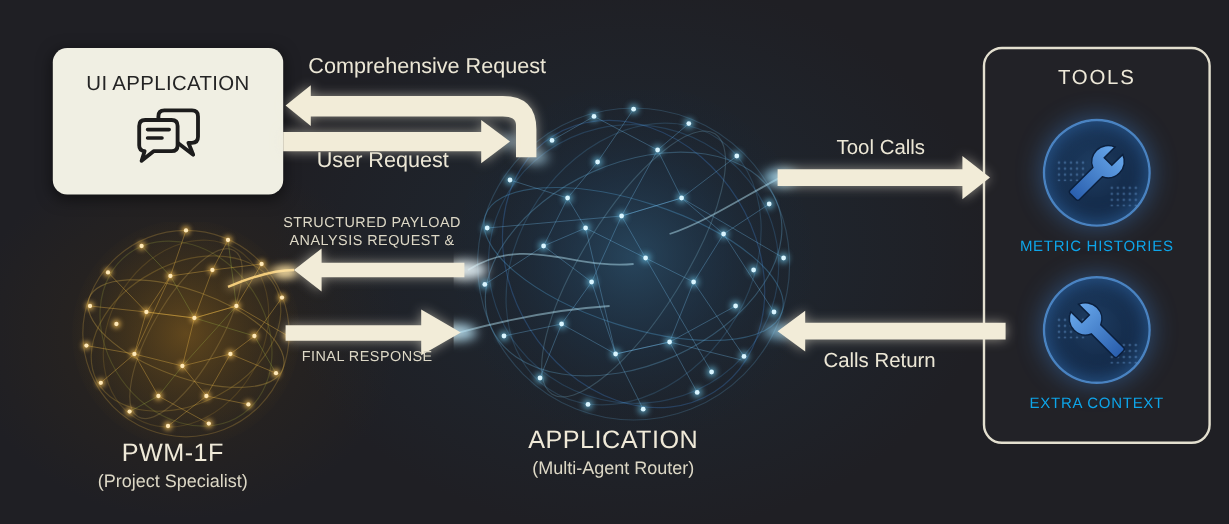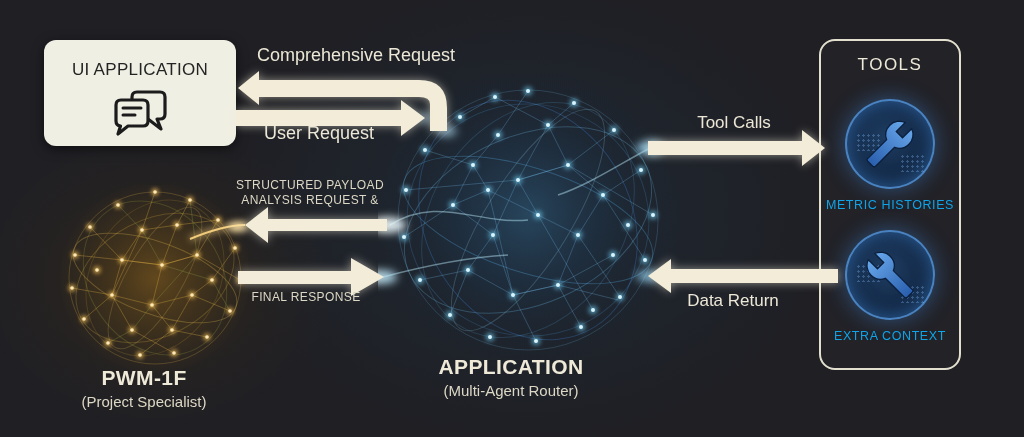--- a/index.html
+++ b/index.html
@@ -14,31 +14,31 @@
       radial-gradient(ellipse 430px 330px at 51.5% 49%, rgba(30,50,66,0.55), rgba(30,50,66,0) 70%),
       radial-gradient(ellipse 260px 220px at 15% 64%, rgba(74,52,14,0.32), rgba(74,52,14,0) 70%),
       #1f1f24;
     z-index:0;
   }
   .sphere{position:absolute;z-index:1;}
   #orch-sphere{left:378px;top:75px;}
   #pwm-sphere{left:52px;top:185px;}
 
   .ui-card{
-    position:absolute;left:44px;top:40px;width:192px;height:106px;
+    position:absolute;left:44px;top:40px;width:192px;height:122px;
     background:#f0efe3;border-radius:12px;z-index:2;
     box-shadow:0 3px 12px rgba(0,0,0,0.5);
     text-align:center;box-sizing:border-box;padding-top:20px;
   }
   .ui-card .title{font-size:17px;color:#242424;letter-spacing:.3px;}
   .ui-card .subtitle{font-size:13px;color:#3a3a3a;margin-top:2px;}
   .ui-card .icon-wrap{margin-top:8px;}
 
   .tools-panel{
-    position:absolute;left:819px;top:39px;width:142px;height:331px;
+    position:absolute;left:819px;top:39px;width:190px;height:331px;
     border:2px solid #e3dfcf;border-radius:16px;box-sizing:border-box;
     background:rgba(255,255,255,0.015);z-index:2;text-align:center;
   }
   .tools-panel .panel-title{
     margin-top:14px;font-size:17px;color:#eee9d9;letter-spacing:1.5px;
   }
   .tool-item{position:absolute;left:0;width:100%;}
   .tool-item.first{top:58px;}
   .tool-item.second{top:189px;}
   .tool-circle{
@@ -66,21 +66,21 @@
   .lbl-sm{font-size:12px;letter-spacing:.4px;color:#ddd8c6;line-height:15px;}
   #lbl-comp{left:356px;top:45px;}
   #lbl-user{left:319px;top:123px;}
   #lbl-analysis{left:310px;top:178px;}
   #lbl-final{left:306px;top:290px;}
   #lbl-toolcalls{left:734px;top:113px;}
   #lbl-datareturn{left:733px;top:291px;}
   .node-label{position:absolute;z-index:4;transform:translateX(-50%);text-align:center;}
   #lbl-pwm{left:144px;top:366px;}
   #lbl-orch{left:511px;top:355px;}
-  .node-label .nl-title{font-size:21px;color:#efe9d8;letter-spacing:.4px;font-weight:bold;}
+  .node-label .nl-title{font-size:21px;color:#efe9d8;letter-spacing:.4px;}
   .node-label .nl-sub{font-size:15px;color:#ddd8c6;margin-top:3px;}
 </style>
 </head>
 <body>
 
 <div class="stage"></div>
 
 <svg id="orch-sphere" class="sphere" width="300" height="300" viewBox="0 0 300 300">
   <defs>
     <radialGradient id="obg" cx="50%" cy="48%" r="52%">
@@ -362,21 +362,21 @@
 </svg>
 
 <div class="lbl lbl-lg" id="lbl-comp">Comprehensive Request</div>
 <div class="lbl lbl-lg" id="lbl-user">User Request</div>
 <div class="lbl lbl-sm" id="lbl-analysis">
   <div>STRUCTURED PAYLOAD</div>
   <div>ANALYSIS REQUEST &amp;</div>
 </div>
 <div class="lbl lbl-sm" id="lbl-final">FINAL RESPONSE</div>
 <div class="lbl lbl-md" id="lbl-toolcalls">Tool Calls</div>
-<div class="lbl lbl-md" id="lbl-datareturn">Data Return</div>
+<div class="lbl lbl-md" id="lbl-datareturn">Calls Return</div>
 
 <div class="node-label" id="lbl-pwm">
   <div class="nl-title">PWM-1F</div>
   <div class="nl-sub">(Project Specialist)</div>
 </div>
 <div class="node-label" id="lbl-orch">
   <div class="nl-title">APPLICATION</div>
   <div class="nl-sub">(Multi-Agent Router)</div>
 </div>
 

